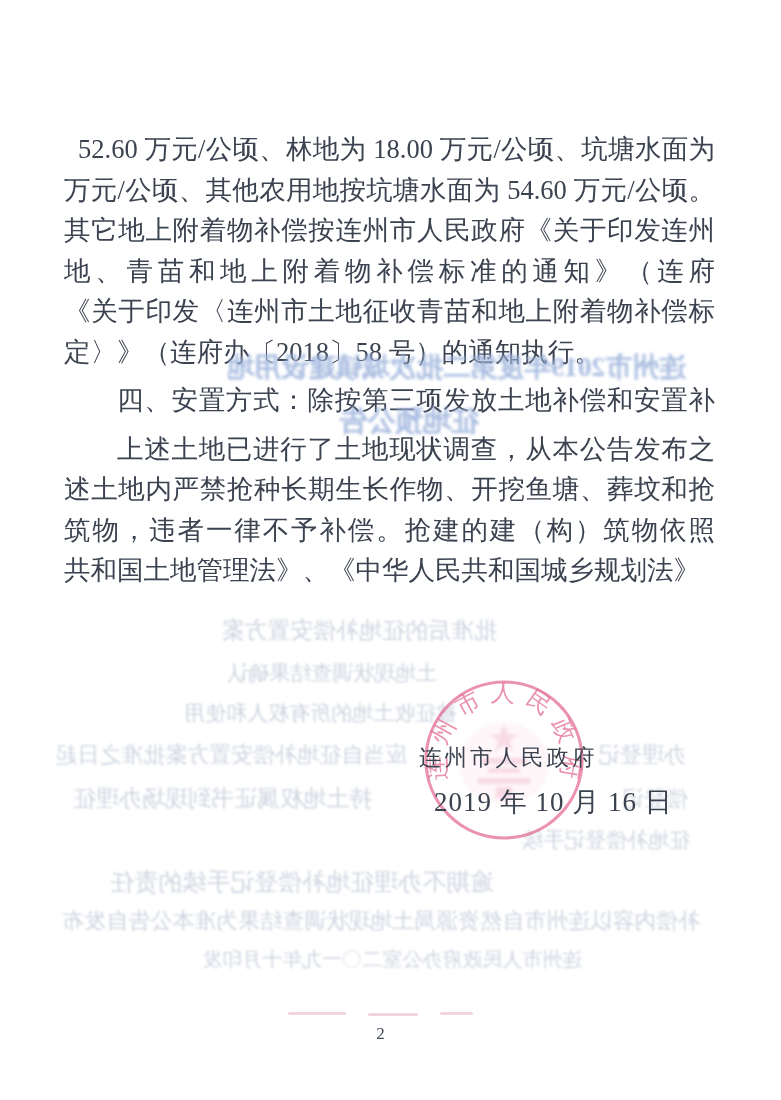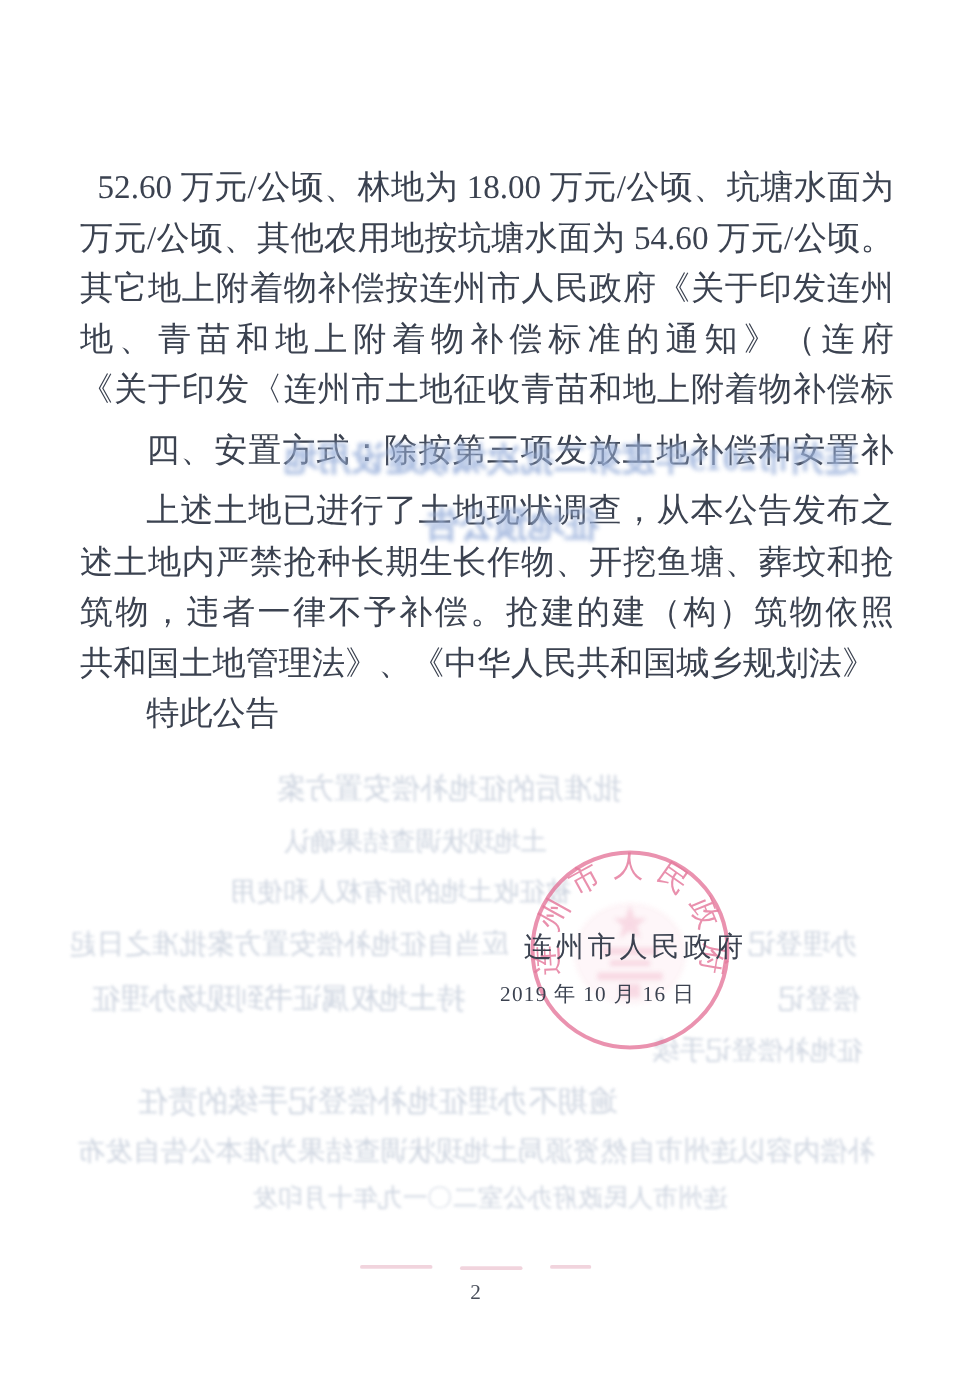--- a/index.html
+++ b/index.html
@@ -20,21 +20,21 @@
     text-align:left;
   }
   .line.fill{text-align:justify;text-align-last:justify;}
   .line.indent{text-indent:53px;}
   .line.leadpad{padding-left:14px;}
   
   .sig{
     position:absolute;color:#3b4250;white-space:nowrap;z-index:3;
   }
   #sig-name{left:419px;top:742px;font-size:22.5px;letter-spacing:3px;}
-  #sig-date{left:400px;top:784px;font-size:17px;letter-spacing:1px;}
+  #sig-date{left:434px;top:784px;font-size:27px;letter-spacing:1px;}
   
   #seal{
     position:absolute;left:419px;top:678px;width:170px;height:168px;
     z-index:2;opacity:.85;
   }
   
   .bleed{
     position:absolute;
     transform:scaleX(-1);
     filter:blur(1.3px);
@@ -80,26 +80,26 @@
       <div class="dash" style="left: 368px; top: 1013px; width: 50px;"></div>
       <div class="dash" style="left: 440px; top: 1012px; width: 33px;"></div>
     </div>
 
   <div id="body-text">
       <div class="line fill leadpad">52.60 万元/公顷、林地为 18.00 万元/公顷、坑塘水面为 54.60</div>
       <div class="line fill">万元/公顷、其他农用地按坑塘水面为 54.60 万元/公顷。青苗及</div>
       <div class="line fill">其它地上附着物补偿按连州市人民政府《关于印发连州市征收土</div>
       <div class="line fill">地、青苗和地上附着物补偿标准的通知》（连府〔2013〕13 号）和</div>
       <div class="line fill">《关于印发〈连州市土地征收青苗和地上附着物补偿标准补充规</div>
+      <div class="line">定〉》（连府办〔2018〕58 号）的通知执行。</div>
       <div class="line fill indent" style="margin-top: 8px;">四、安置方式：除按第三项发放土地补偿和安置补助费外，</div>
       <div class="line fill indent" style="margin-top: 8px;">上述土地已进行了土地现状调查，从本公告发布之日起，上</div>
       <div class="line fill">述土地内严禁抢种长期生长作物、开挖鱼塘、葬坟和抢建建（构）</div>
       <div class="line fill">筑物，违者一律不予补偿。抢建的建（构）筑物依照《中华人民</div>
       <div class="line">共和国土地管理法》、《中华人民共和国城乡规划法》严肃处理。</div>
-      <div class="line indent">特此公告</div>
     </div>
 
   <div id="seal">
     <svg viewBox="0 0 170 168" width="170" height="168">
       <defs>
         <path id="sealArc" d="M 31.5 106.9 A 59 59 0 1 1 138.5 106.9" fill="none"></path>
         <filter id="softBlur">
             <feGaussianBlur stdDeviation="0.45"></feGaussianBlur>
           </filter>
         <filter id="embBlur">

